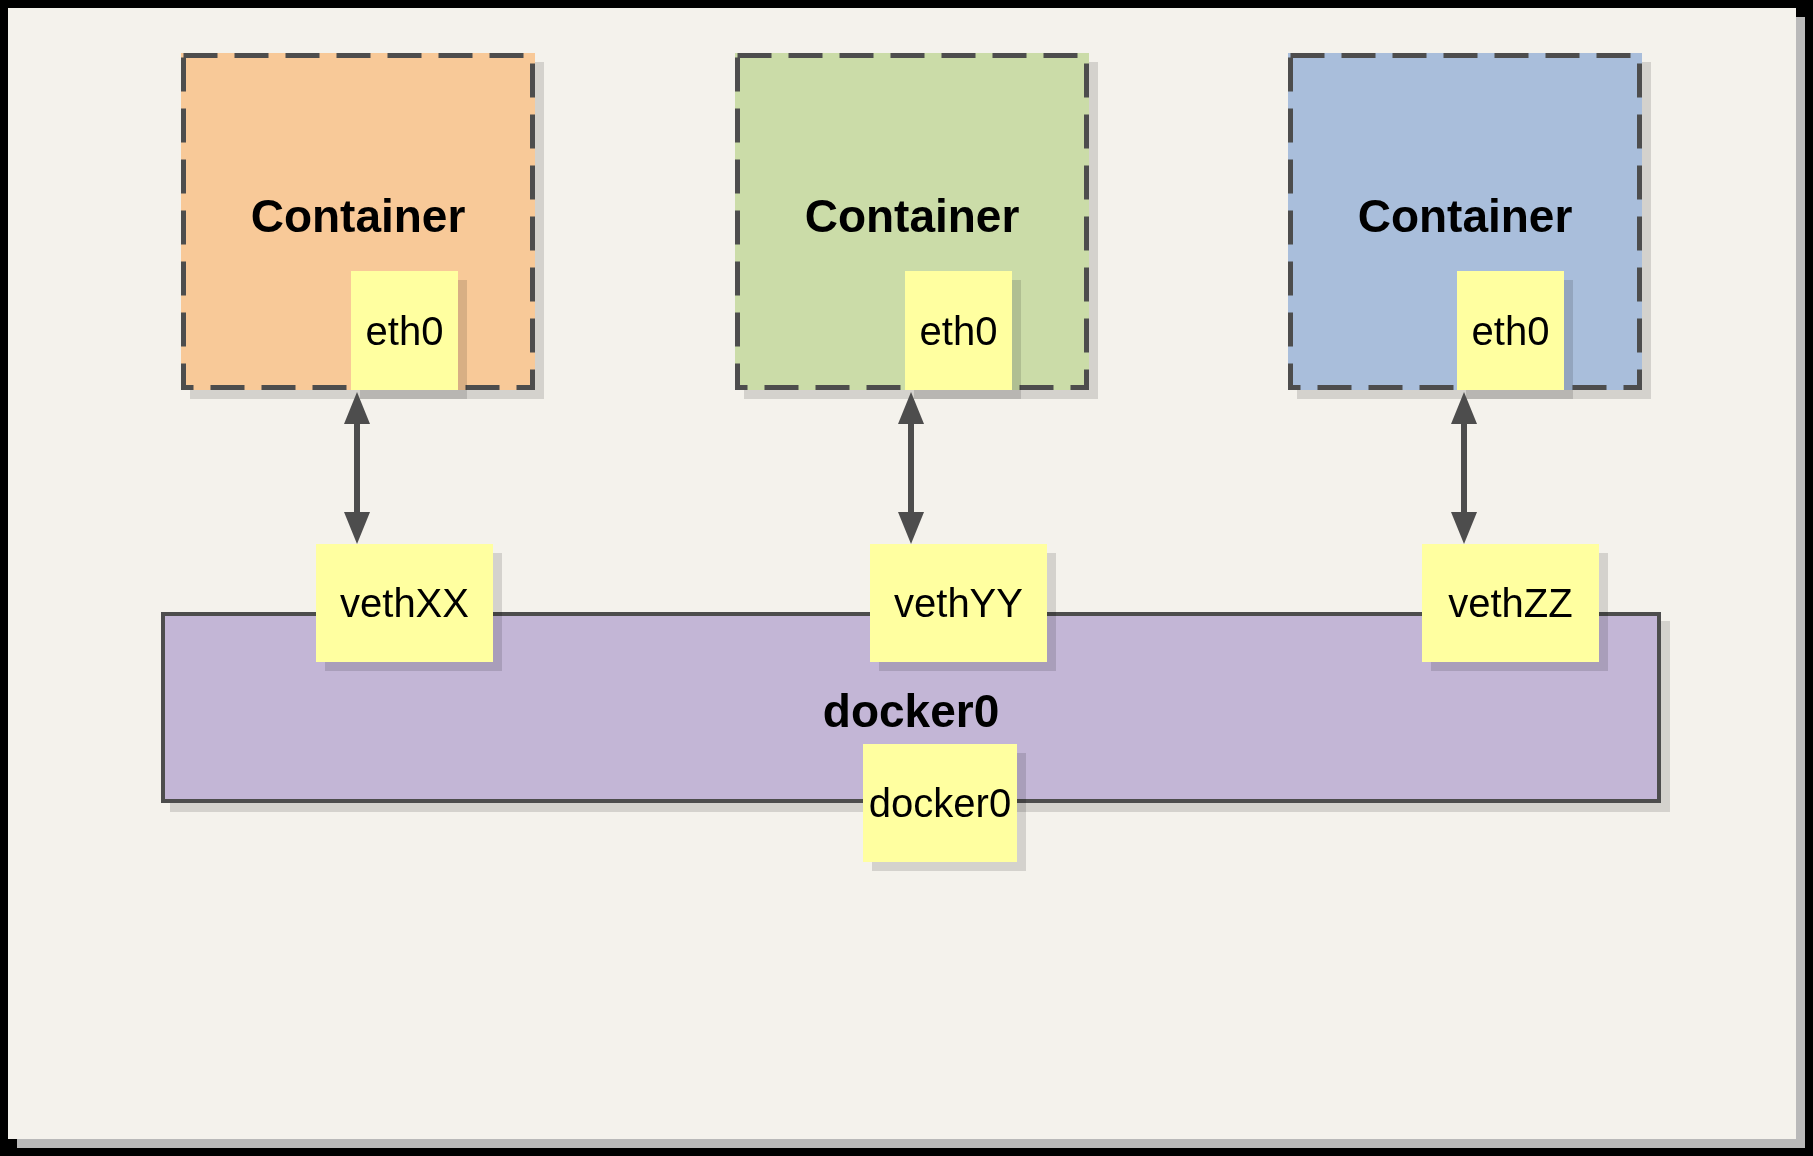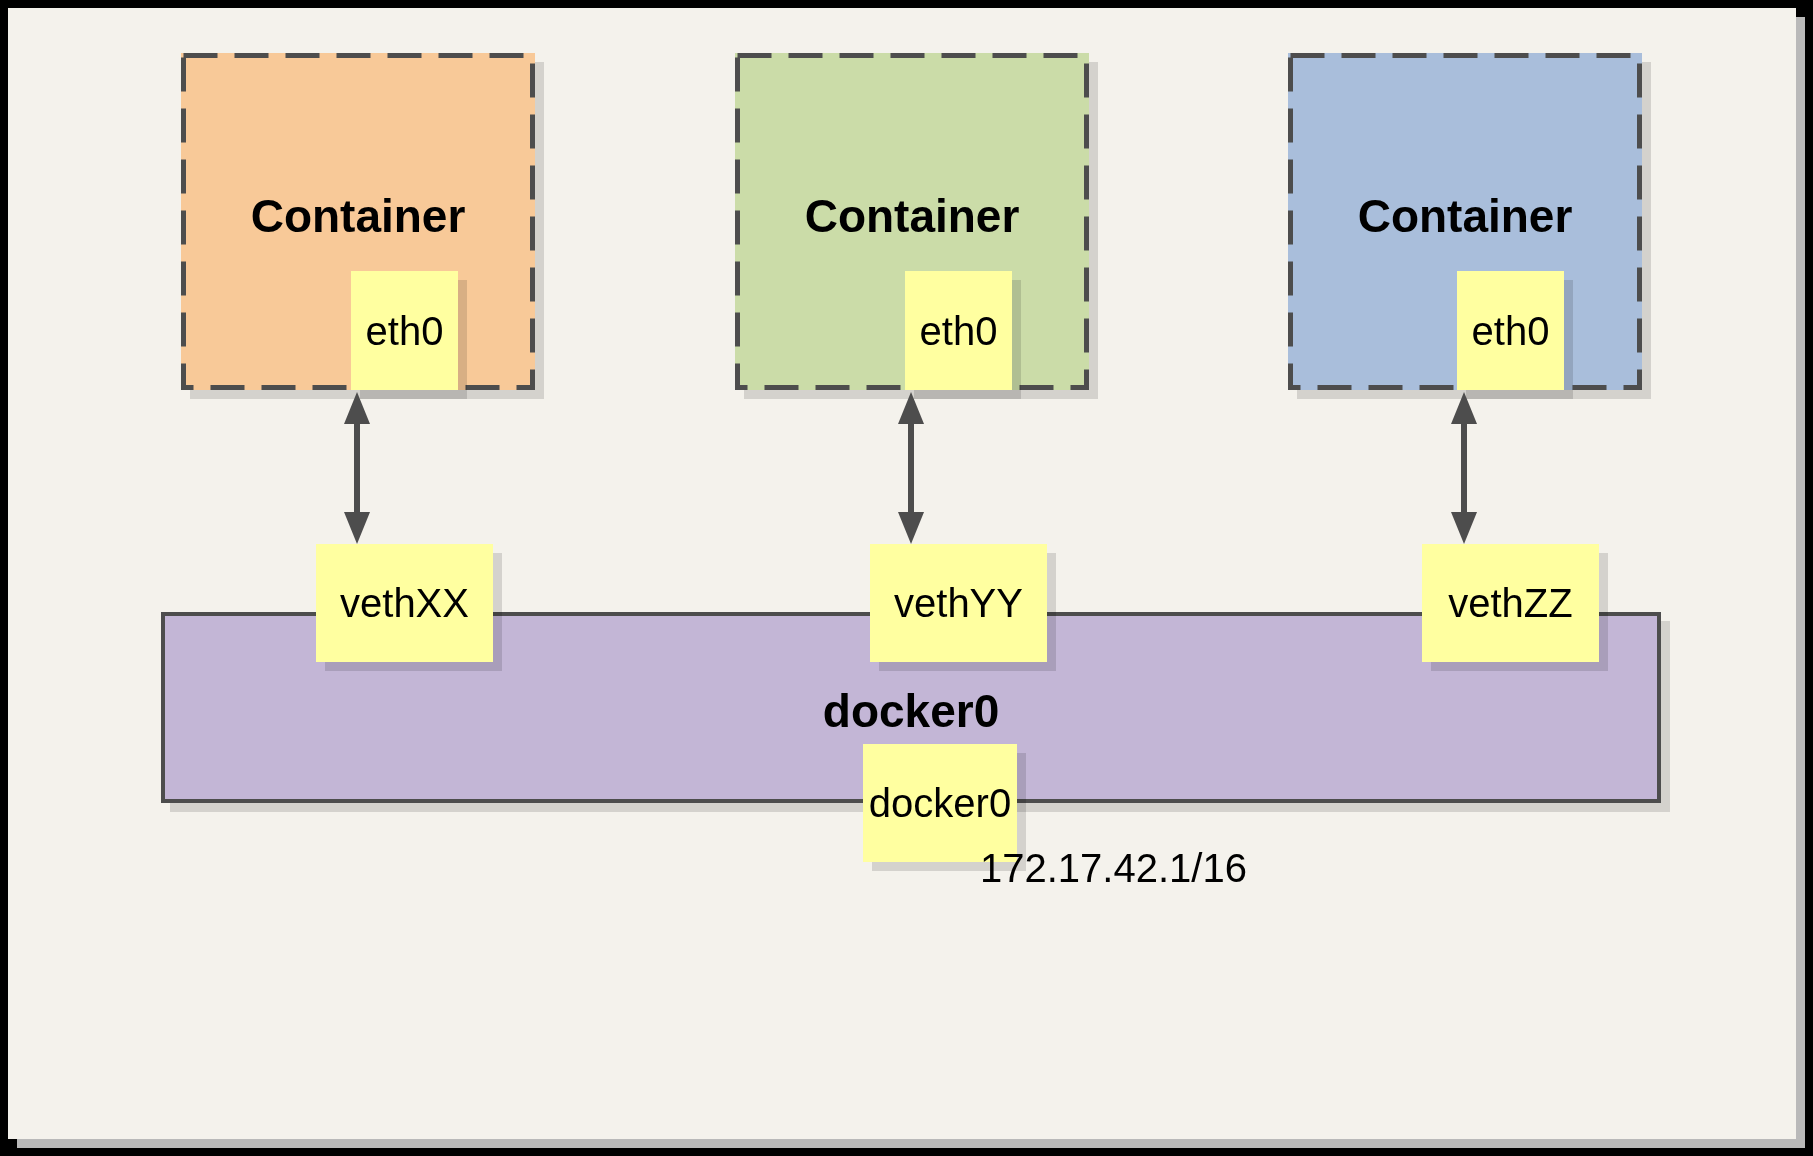--- a/index.html
+++ b/index.html
@@ -170,17 +170,16 @@
       <span>vethXX</span>
     </div>
     <div class="ybox veth veth-3" style="background-color: rgb(255, 255, 160);">
       <span>vethZZ</span>
     </div>
 
     <div class="ybox bridge-iface" style="background-color: rgb(255, 255, 160);">
       <span>docker0</span>
     </div>
 
-    <div class="ip-label">172.17.42.1/16</div>
 
 
   </div>
 </div>
 
 </body></html>

